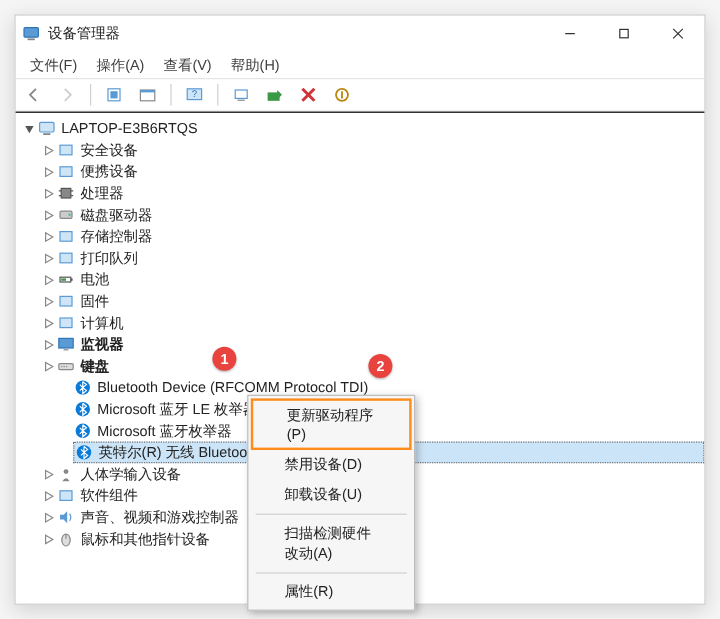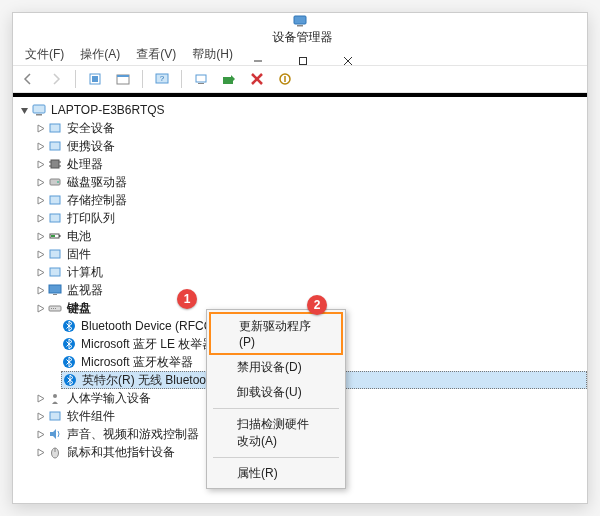--- a/index.html
+++ b/index.html
@@ -1,32 +1,32 @@
 <!DOCTYPE html>
 <html><head>
 <meta charset="utf-8">
 <style>
 * { box-sizing: border-box; margin: 0; padding: 0; font-family: "Microsoft YaHei", "Segoe UI", sans-serif; }
 body { background: #f5f5f5; width: 600px; height: 516px; overflow: hidden; padding: 12px; }
 .window { background: #fff; width: 576px; height: 492px; border: 1px solid #ccc; box-shadow: 0 4px 16px rgba(0,0,0,0.15); position: relative; display: flex; flex-direction: column; }
 
-.titlebar { height: 30px; display: flex; align-items: center; padding-left: 5px; flex-direction: column; }
+.titlebar { height: 30px; display: flex; align-items: center; padding-left: 5px; }
 .titlebar .ticon { width: 16px; height: 16px; margin-right: 6px; }
 .titlebar .title { font-size: 12px; color: #222; flex: 1; }
 .winbtns { display: flex; height: 30px; }
 .winbtn { width: 45px; height: 30px; display: flex; align-items: center; justify-content: center; font-size: 10px; color: #333; }
 
 .menubar { height: 22px; display: flex; align-items: center; padding-left: 6px; gap: 4px; font-size: 12px; color: #404040; }
 .menubar .mitem { padding: 2px 6px; }
 
 .toolbar { height: 28px; display: flex; align-items: center; padding-left: 4px; gap: 6px; border-top: 1px solid #e5e5e5; border-bottom: 1px solid #e5e5e5; }
 .tbtn { width: 22px; height: 22px; display: flex; align-items: center; justify-content: center; }
 .tsep { width: 1px; height: 18px; background: #d0d0d0; margin: 0 2px; }
 
-.tree { flex: 1; overflow: auto; padding: 4px 0 4px 4px; font-size: 12px; color: #222; border-top: 4px solid #000000; }
+.tree { flex: 1; overflow: auto; padding: 4px 0 4px 4px; font-size: 12px; color: #222; border-top: 1px solid #000000; }
 .tree ul { list-style: none; }
 .row { display: flex; align-items: center; height: 18px; line-height: 18px; white-space: nowrap; }
 .expander { width: 14px; height: 14px; display: flex; align-items: center; justify-content: center; color: #6b6b6b; font-size: 10px; }
 .ricon { width: 16px; height: 16px; margin-right: 4px; display: flex; align-items: center; justify-content: center; }
 .row.selected { background: #cce4f7; border: 1px dotted #777; padding-right: 2px; }
 
 .ctx { position: absolute; background: #f6f6f6; border: 1px solid #bcbcbc; box-shadow: 2px 2px 6px rgba(0,0,0,0.25); font-size: 12px; color: #222; padding: 2px; z-index: 100; }
 .ctx .citem { padding: 4px 28px 4px 28px; }
 .ctx .csep { height: 1px; background: #d0d0d0; margin: 3px 4px; }
 .ctx .highlight { border: 2px solid #ff8c1a; }
@@ -286,21 +286,21 @@
                   </svg>
                 </span>
                 <span class="ricon">
                   <svg width="16" height="16">
                     <rect x="3" y="4" width="10" height="8" fill="#cde5f7" stroke="#5b9bd5"></rect>
                   </svg>
                 </span>
                 <span>计算机</span>
               </div>
             </li>
-            <li style="margin-left:16px;">
+            <li style="margin-left:16px;font-weight:bold;">
               <div class="row">
                 <span class="expander">
                   <svg width="9" height="9">
                     <path d="M2 1 L8 4.5 L2 8 Z" fill="none" stroke="#888" stroke-width="1"></path>
                   </svg>
                 </span>
                 <span class="ricon">
                   <svg width="16" height="16">
                     <rect x="2" y="3" width="12" height="8" fill="#5b9bd5" stroke="#2e75b6"></rect>
                     <rect x="6" y="12" width="4" height="1" fill="#888"></rect>
@@ -439,21 +439,21 @@
               </div>
             </li>
           </ul>
         </li>
       </ul>
   </div>
 
   <div class="badge" id="badge1" style="left: 164px; top: 276px;">1</div>
   <div class="badge" id="badge2" style="left: 294px; top: 282px;">2</div>
 
-  <div class="ctx" id="ctx" style="left: 193px; top: 296px; width: 140px;">
+  <div class="ctx" id="ctx" style="left: 193px; top: 316px; width: 140px;">
       <div class="citem highlight">更新驱动程序(P)</div>
       <div class="citem">禁用设备(D)</div>
       <div class="citem">卸载设备(U)</div>
       <div class="csep"></div>
       <div class="citem">扫描检测硬件改动(A)</div>
       <div class="csep"></div>
       <div class="citem">属性(R)</div>
     </div>
 
 </div>

